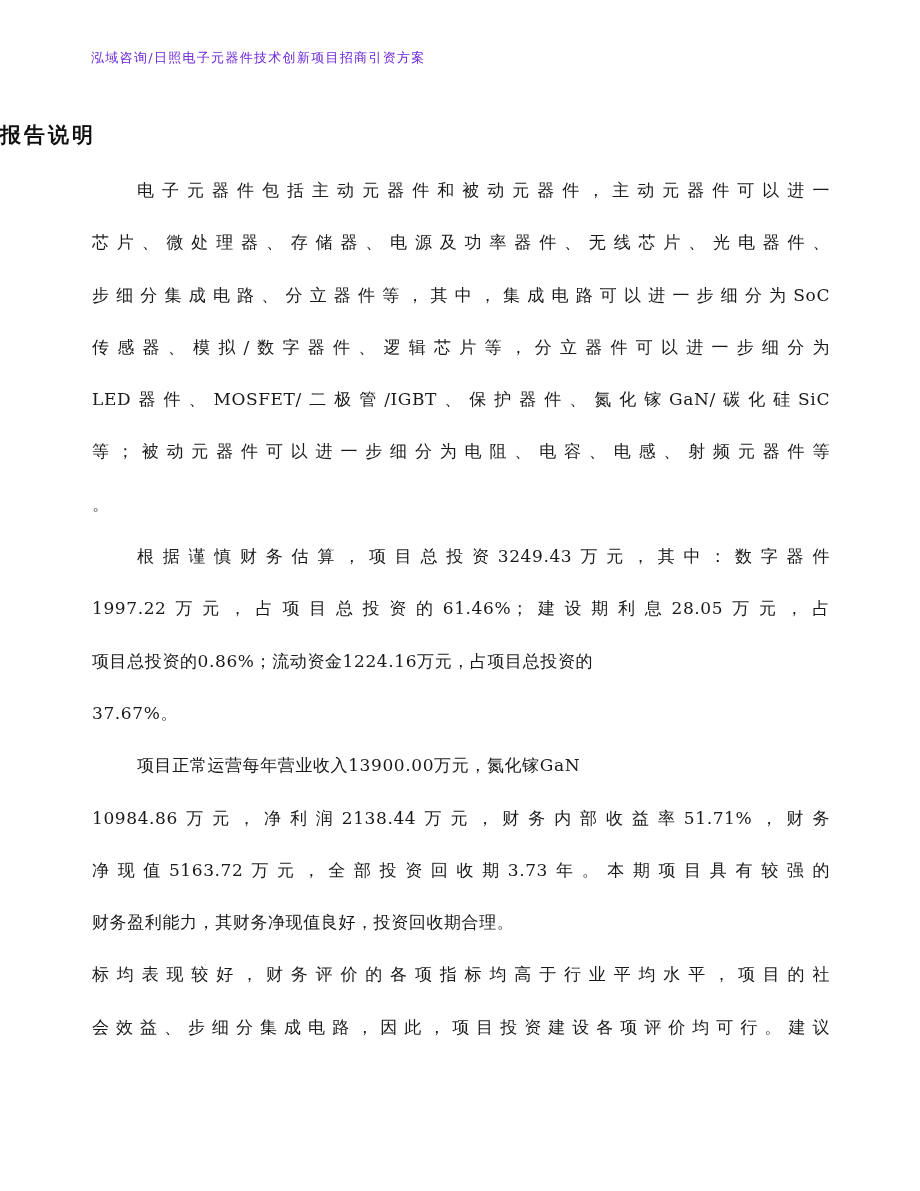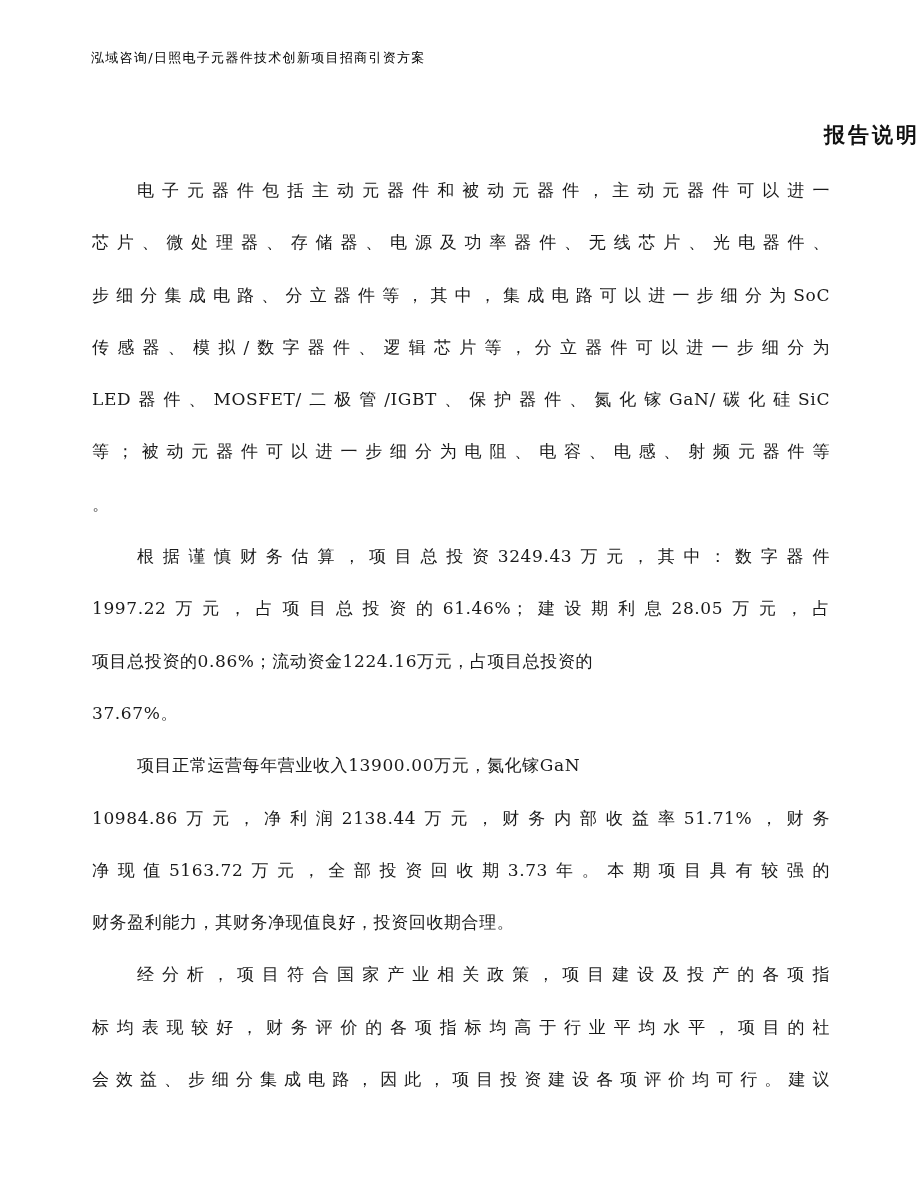--- a/index.html
+++ b/index.html
@@ -15,29 +15,29 @@
       font-family: "DejaVu Serif", "Liberation Serif", serif;
       color: #1a1a1a;
     }
     .page-header {
       position: absolute;
       left: 91px;
       top: 49px;
       font-family: "DejaVu Sans", "Liberation Sans", sans-serif;
       font-size: 13px;
       letter-spacing: 1.3px;
-      color: #000000;
+      color: #6d28d9;
       white-space: nowrap;
     }
     .doc-title {
       position: absolute;
       left: 0;
       width: 920px;
       top: 121px;
-      text-align: right;
+      text-align: left;
       font-family: "DejaVu Sans", "Liberation Sans", sans-serif;
       font-weight: bold;
       font-size: 21px;
       letter-spacing: 3px;
       color: #111111;
     }
     .body-text {
       position: absolute;
       left: 92px;
       top: 164px;
@@ -90,17 +90,16 @@
   </div>
 
   <div>
     <div class="line indent">项目正常运营每年营业收入13900.00万元，氮化镓GaN</div>
     <div class="line justify">10984.86万元，净利润2138.44万元，财务内部收益率51.71%，财务</div>
     <div class="line justify">净现值5163.72万元，全部投资回收期3.73年。本期项目具有较强的</div>
     <div class="line">财务盈利能力，其财务净现值良好，投资回收期合理。</div>
   </div>
 
   <div>
-    <div class="line indent justify">经分析，项目符合国家产业相关政策，项目建设及投产的各项指</div>
     <div class="line justify">标均表现较好，财务评价的各项指标均高于行业平均水平，项目的社</div>
     <div class="line justify">会效益、步细分集成电路，因此，项目投资建设各项评价均可行。建议</div>
   </div>
 </div>
 
 </body></html>

